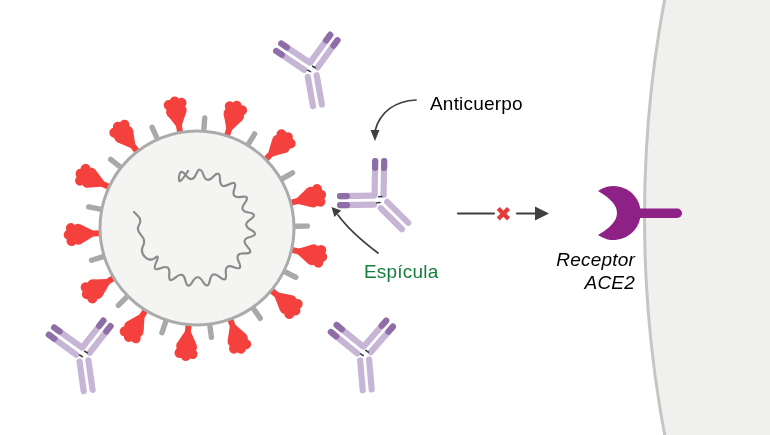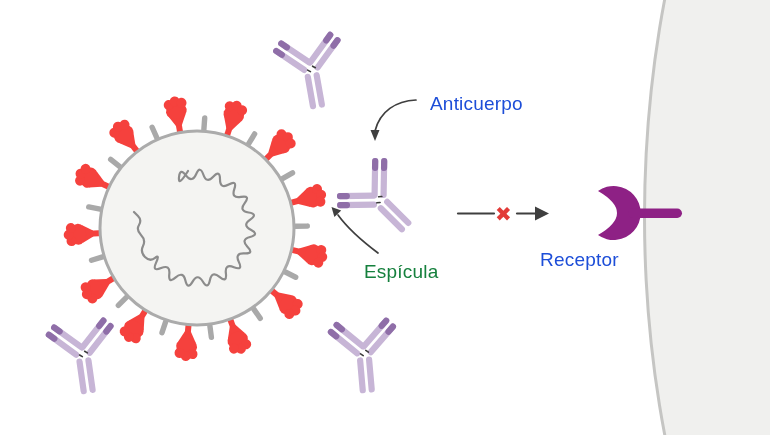--- a/index.html
+++ b/index.html
@@ -1,39 +1,40 @@
 <!DOCTYPE html>
 <html><head>
 <meta charset="utf-8">
 <style>
   html,body{margin:0;padding:0;background:#fff;}
   #stage{position:relative;width:770px;height:435px;overflow:hidden;background:#FFFFFF;font-family:"Liberation Sans",sans-serif;}
   #cell{position:absolute;left:643px;top:-433px;width:700px;height:1300px;border-radius:50%;
         background:#F0F0EE;border:3px solid #C5C5C3;box-sizing:border-box;z-index:0;}
   #diagram{position:absolute;left:0;top:0;z-index:1;}
   .label{position:absolute;z-index:2;font-size:19px;line-height:23px;letter-spacing:0.2px;}
-  .purple{color:#1d4ed8;}
+  .purple{color:#000000;}
   .red{color:#15803d;}
-  .right{}
+  .right{text-align:right;font-style:italic;}
 </style>
 </head>
 <body>
 
 <div id="stage">
 
   <div id="cell"></div>
 
   <div class="label purple" style="left:430px;top:92px;">
     <span>Anticuerpo</span>
   </div>
   <div class="label red" style="left:364px;top:260px;">
     <div>Espícula</div>
   </div>
   <div class="label purple right" style="left:540px;top:248px;width:95px;">
     <div>Receptor</div>
+    <div>ACE2</div>
   </div>
 
   <svg id="diagram" width="770" height="435" viewBox="0 0 770 435">
     <defs>
 
       <g id="spike">
         <rect x="-3" y="-113" width="6" height="19"></rect>
         <path d="M-3,-104 L3,-104 L9,-115 L-9,-115 Z"></path>
         <ellipse cx="0" cy="-119" rx="10.5" ry="8"></ellipse>
         <circle cx="-6.5" cy="-126" r="5"></circle>

